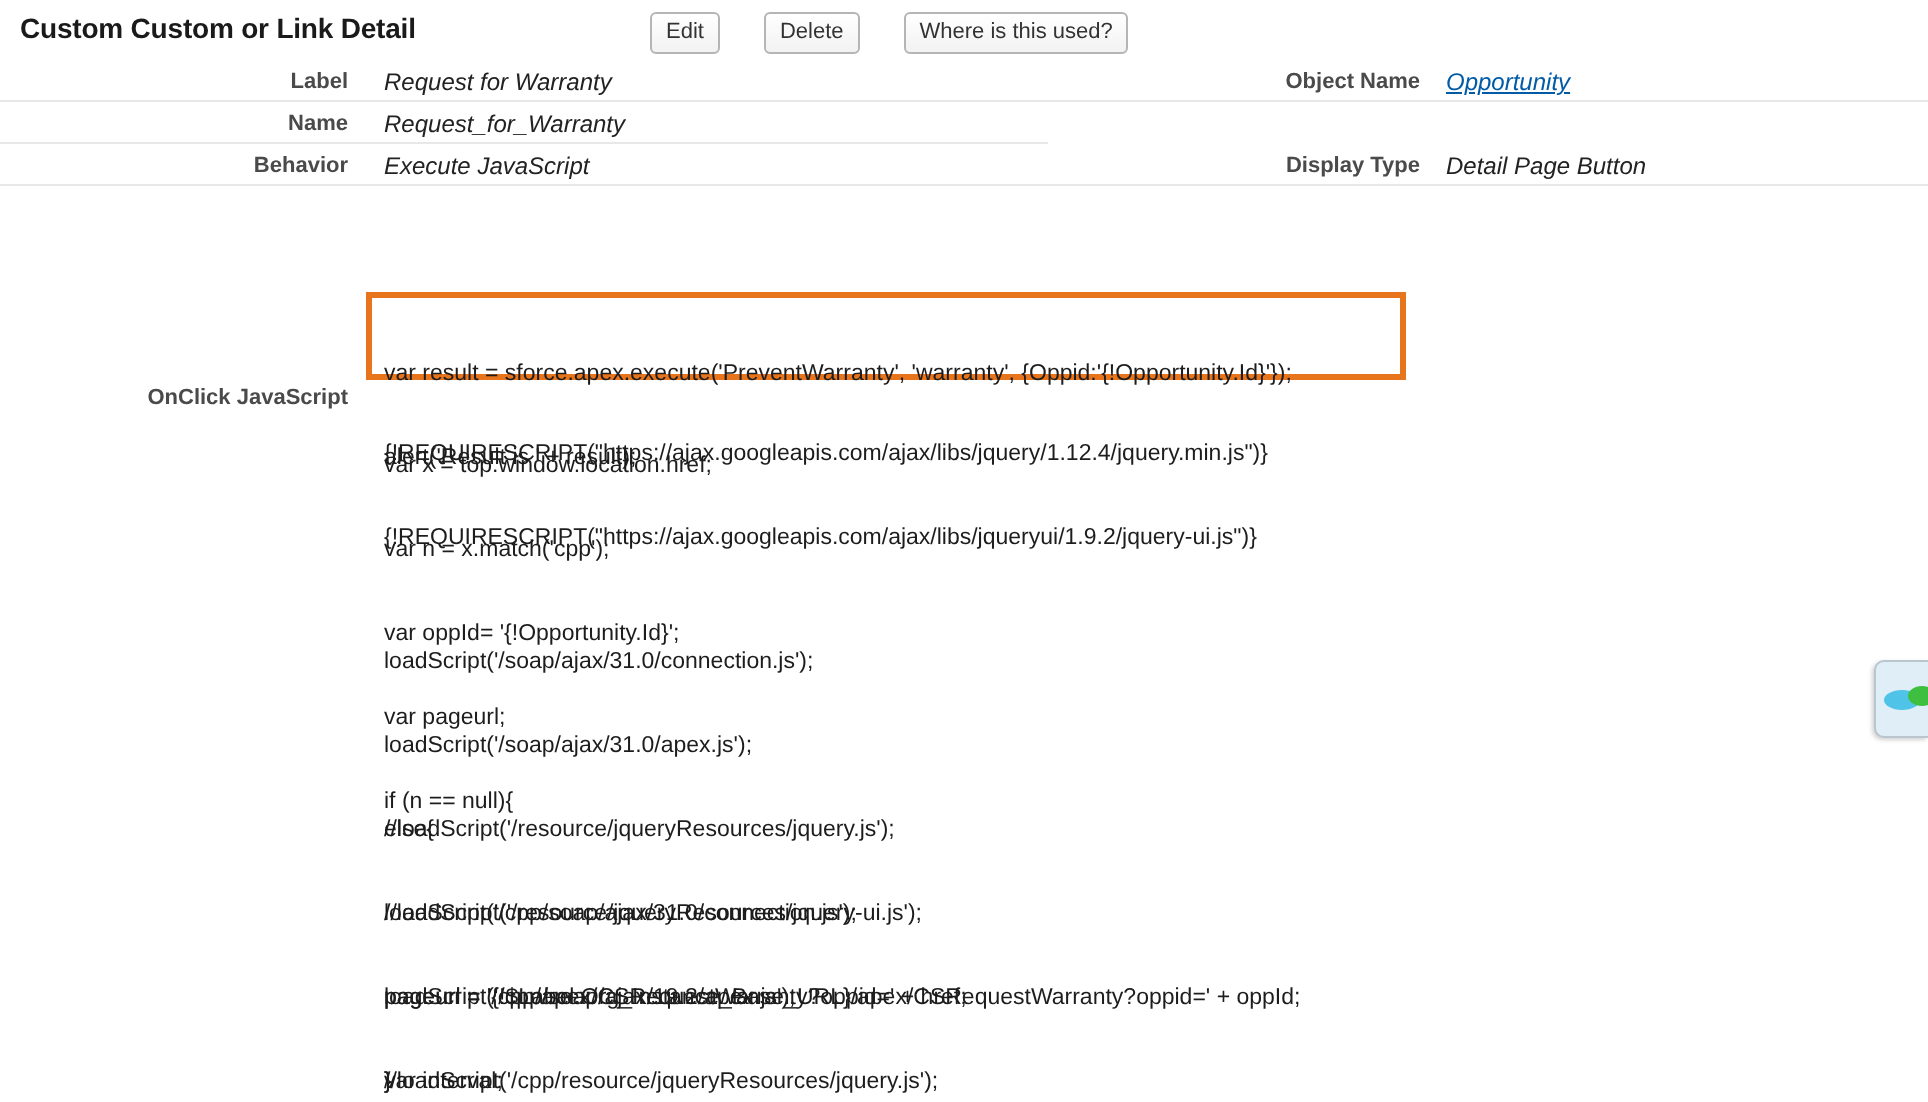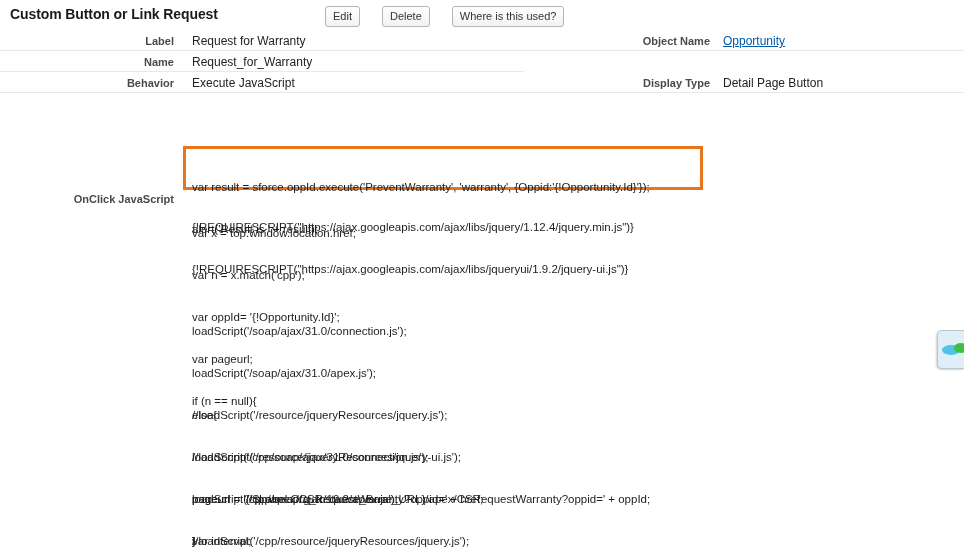--- a/index.html
+++ b/index.html
@@ -80,20 +80,21 @@
     font-weight: bold;
     color: #4a4a4a;
     text-align: right;
     white-space: nowrap;
   }
   .cell-value {
     position: absolute;
     font-size: 12px;
     color: #222;
     white-space: nowrap;
+    font-style: italic;
   }
 
   
   .lbl-left  { left: 0;   width: 174px; }
   .val-left  { left: 192px; }
   
   .lbl-right { left: 520px; width: 190px; }
   .val-right { left: 723px; }
 
   a.link {
@@ -188,21 +189,21 @@
     left: 4px;
     top: 11px;
     width: 26px;
     height: 14px;
   }
 </style>
 </head>
 <body>
 
 <div class="page-header">
-  <div class="page-title">Custom Button or Link Request</div>
+  <div class="page-title">Custom Custom or Link Detail</div>
 
   <div class="action-bar">
     <button class="btn">Edit</button>
     <button class="btn">Delete</button>
     <button class="btn">Where is this used?</button>
   </div>
 </div>
 
 <div class="detail-table">
 
@@ -237,21 +238,21 @@
   <div class="js-label">OnClick JavaScript</div>
 
   <div class="code-area">
     <div class="code-line">{!REQUIRESCRIPT("https://ajax.googleapis.com/ajax/libs/jquery/1.12.4/jquery.min.js")}</div>
     <div class="code-line">{!REQUIRESCRIPT("https://ajax.googleapis.com/ajax/libs/jqueryui/1.9.2/jquery-ui.js")}</div>
   </div>
 </div>
 
 <div class="highlight-box"></div>
 <div class="hl-code">
-  <div class="code-line">var result = sforce.oppId.execute('PreventWarranty', 'warranty', {Oppid:'{!Opportunity.Id}'});</div>
+  <div class="code-line">var result = sforce.apex.execute('PreventWarranty', 'warranty', {Oppid:'{!Opportunity.Id}'});</div>
   <div class="code-line">alert('Result is ' + result);</div>
 </div>
 
 <div class="code-group g1">
   <div class="code-line">var x = top.window.location.href;</div>
   <div class="code-line">var n = x.match('cpp');</div>
   <div class="code-line">var oppId= '{!Opportunity.Id}';</div>
   <div class="code-line">var pageurl;</div>
   <div class="code-line">if (n == null){</div>
 </div>

